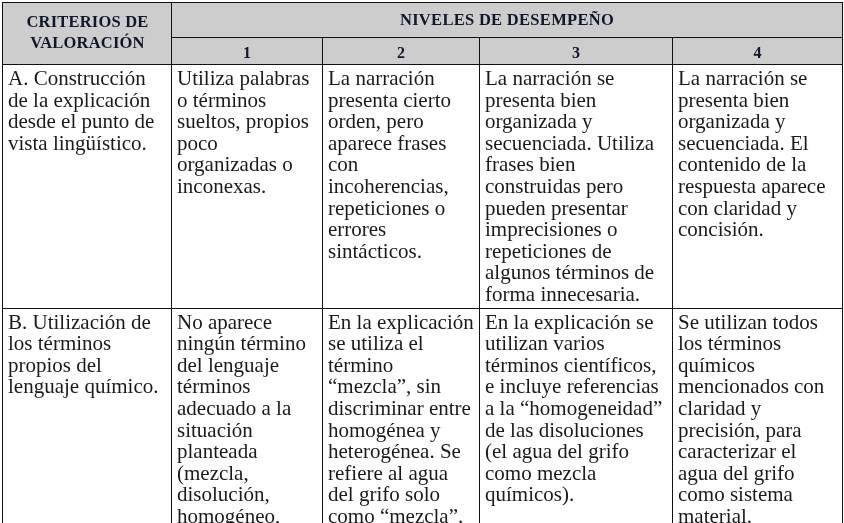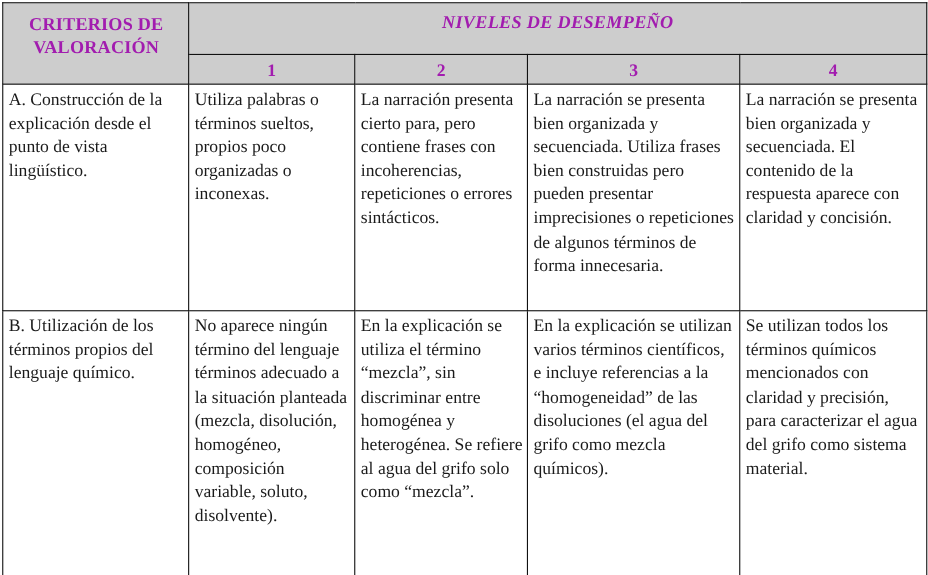--- a/index.html
+++ b/index.html
@@ -9,44 +9,43 @@
     border-collapse:collapse;
     table-layout:fixed;
     width:840px;
     font-family:"Liberation Serif","DejaVu Serif",serif;
     color:#1a1a1a;
   }
   .rubric td, .rubric th {
     border:1.5px solid #111;
     vertical-align:top;
     padding:3px 4px 2px 5px;
-    font-size:16px;
+    font-size:21px;
     line-height:21.6px;
     font-weight:normal;
     text-align:left;
   }
   .rubric th.hdr {
     background:#cdcdcd;
     font-weight:bold;
     text-align:center;
     vertical-align:top;
-    color:#a21caf;
+    color:#0f172a;
   }
   .rubric th.hdr-crit {
     font-size:16.5px;
     line-height:21px;
     padding-top:8px;
     letter-spacing:0.2px;
   }
   .rubric th.hdr-niv {
     font-size:16.5px;
     height:28px;
-    padding:6px 4px 12px 4px;
+    padding:6px 4px 0 4px;
     letter-spacing:0.3px;
-    font-style:italic;
   }
   .rubric th.hdr-lvl {
     font-size:16px;
     height:22px;
     padding:4px 4px 0 4px;
   }
   .row-a td { height:200px; }
   .row-b td { height:240px; }
 </style>
 </head>
@@ -69,21 +68,21 @@
       <th class="hdr hdr-lvl">1</th>
       <th class="hdr hdr-lvl">2</th>
       <th class="hdr hdr-lvl">3</th>
       <th class="hdr hdr-lvl">4</th>
     </tr>
   </thead>
   <tbody>
     <tr class="row-a">
       <td>A. Construcción de la explicación desde el punto de vista lingüístico.</td>
       <td>Utiliza palabras o términos sueltos, propios poco organizadas o inconexas.</td>
-      <td>La narración presenta cierto para, pero contiene frases con incoherencias, repeticiones o errores sintácticos.</td>
+      <td>La narración presenta cierto orden, pero aparece frases con incoherencias, repeticiones o errores sintácticos.</td>
       <td>La narración se presenta bien organizada y secuenciada. Utiliza frases bien construidas pero pueden presentar imprecisiones o repeticiones de algunos términos de forma innecesaria.</td>
       <td>La narración se presenta bien organizada y secuenciada. El contenido de la respuesta aparece con claridad y concisión.</td>
     </tr>
     <tr class="row-b">
       <td>B. Utilización de los términos propios del lenguaje químico.</td>
       <td>No aparece ningún término del lenguaje términos adecuado a la situación planteada (mezcla, disolución, homogéneo, composición variable, soluto, disolvente).</td>
       <td>En la explicación se utiliza el término “mezcla”, sin discriminar entre homogénea y heterogénea. Se refiere al agua del grifo solo como “mezcla”.</td>
       <td>En la explicación se utilizan varios términos científicos, e incluye referencias a la “homogeneidad” de las disoluciones (el agua del grifo como mezcla químicos).</td>
       <td>Se utilizan todos los términos químicos mencionados con claridad y precisión, para caracterizar el agua del grifo como sistema material.</td>
     </tr>

